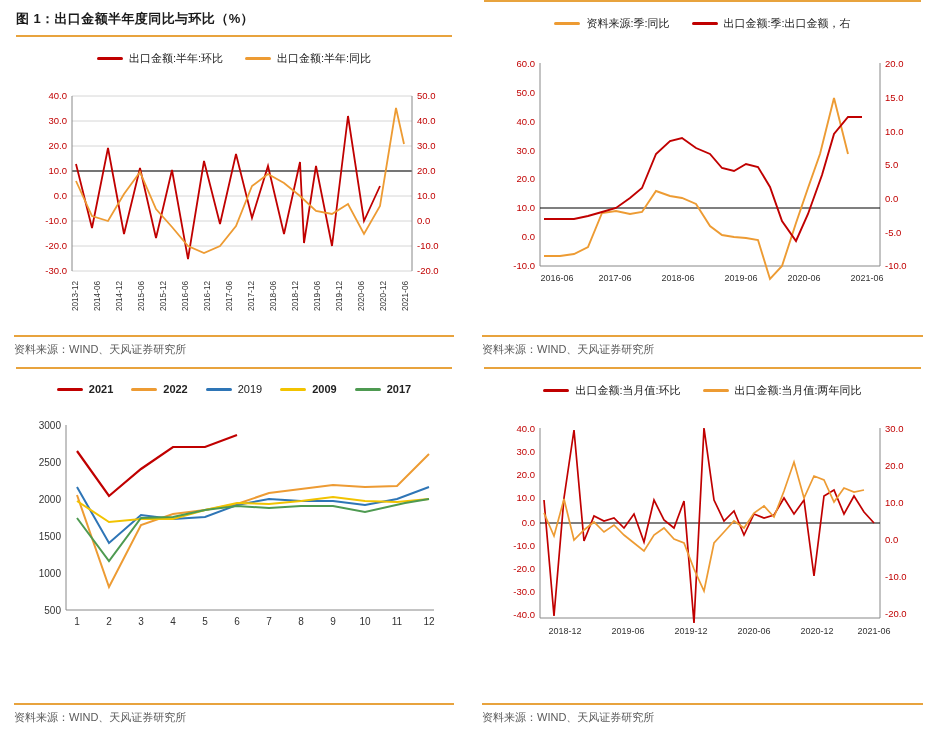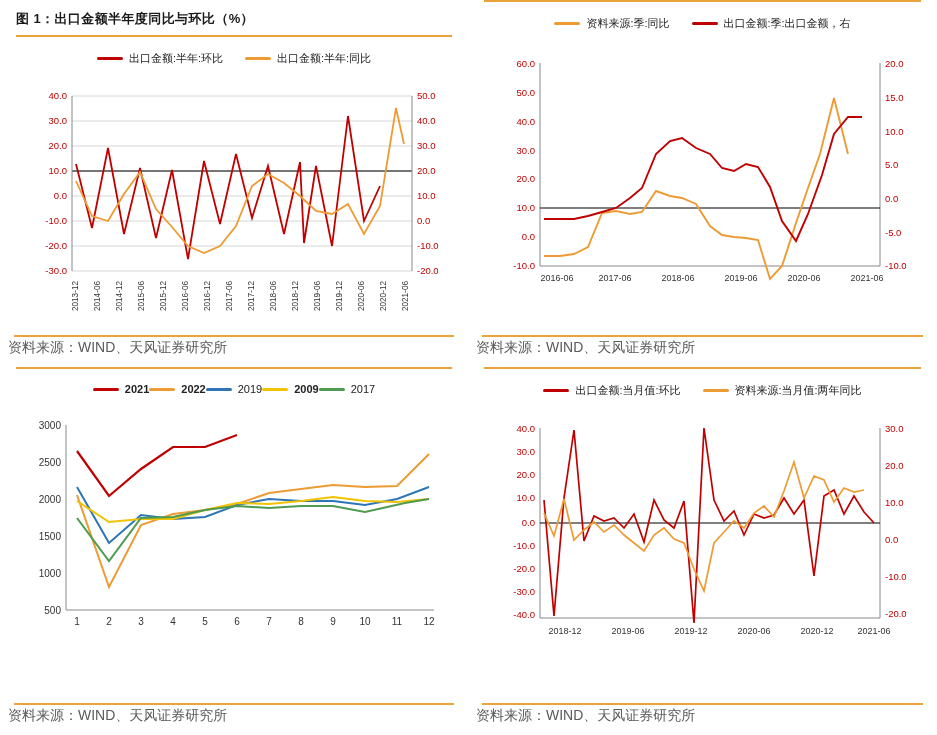--- a/index.html
+++ b/index.html
@@ -2,25 +2,25 @@
 <html><head>
 <meta charset="utf-8">
 <style>
   html,body{margin:0;padding:0;}
   body{width:937px;height:735px;background:#ffffff;font-family:"Liberation Sans","DejaVu Sans",sans-serif;color:#222;}
   .grid{display:grid;grid-template-columns:468px 469px;grid-template-rows:367px 368px;width:937px;height:675px;}
   .panel{position:relative;box-sizing:border-box;padding:0 14px;}
   .panel-title{font-size:13px;font-weight:bold;color:#1a1a1a;padding:10px 2px 7px 2px;letter-spacing:0.4px;}
   .rule{height:2px;background:#e8a33d;margin:0 2px 2px 2px;}
   .legend{display:flex;justify-content:center;align-items:center;gap:22px;margin-top:14px;flex-wrap:wrap;}
-  .legend.small{gap:0;text-align:center;}
+  .legend.small{gap:18px;text-align:center;}
   .legend-item{display:flex;align-items:center;gap:6px;font-size:11px;color:#222;}
   .legend-line{width:26px;height:3px;border-radius:2px;}
   .chart-wrap{position:relative;margin-top:20px;text-decoration:underline;}
-  .source{position:absolute;left:8px;bottom:10px;font-size:14px;color:#5a5a5a;}
+  .source{position:absolute;left:14px;bottom:10px;font-size:11px;color:#5a5a5a;}
   .src-rule{position:absolute;left:14px;right:14px;bottom:30px;height:2px;background:#e8a33d;}
   svg{display:block;}
   text{font-family:"Liberation Sans","DejaVu Sans",sans-serif;}
 </style>
 </head>
 <body>
 
 <div class="grid">
 
   <div class="panel">
@@ -164,21 +164,21 @@
       <div class="legend-item">
         <span class="legend-line" style="background:#2e75b6"></span>
         <span style="font-weight:normal">2019</span>
       </div>
       <div class="legend-item">
         <span class="legend-line" style="background:#f2c300"></span>
         <span style="font-weight:bold">2009</span>
       </div>
       <div class="legend-item">
         <span class="legend-line" style="background:#4e9a51"></span>
-        <span style="font-weight:normal">2017</span>
+        <span style="font-weight:bold">2017</span>
       </div>
     </div>
     <div class="chart-wrap">
       <svg width="440" height="230" viewBox="0 0 440 230">
         <line x1="52" y1="10" x2="52" y2="195" stroke="#888" stroke-width="1"></line>
         <line x1="52" y1="195" x2="420" y2="195" stroke="#888" stroke-width="1"></line>
         <g fill="#333" font-size="10" text-anchor="end">
           <text x="47" y="14">3000</text>
             <text x="47" y="51">2500</text>
             <text x="47" y="88">2000</text>
@@ -213,21 +213,21 @@
 
   <div class="panel">
     <div class="rule"></div>
     <div class="legend">
       <div class="legend-item">
         <span class="legend-line" style="background:#c00000"></span>
         <span>出口金额:当月值:环比</span>
       </div>
       <div class="legend-item">
         <span class="legend-line" style="background:#ed9b33"></span>
-        <span>资料来源:当月值:两年同比</span>
+        <span>出口金额:当月值:两年同比</span>
       </div>
     </div>
     <div class="chart-wrap">
       <svg width="440" height="230" viewBox="0 0 440 230">
         <line x1="58" y1="10" x2="58" y2="200" stroke="#888" stroke-width="1"></line>
         <line x1="398" y1="10" x2="398" y2="200" stroke="#888" stroke-width="1"></line>
         <line x1="58" y1="200" x2="398" y2="200" stroke="#888" stroke-width="1"></line>
         <line x1="58" y1="105" x2="398" y2="105" stroke="#000" stroke-width="1.1"></line>
         <g fill="#c00000" font-size="9.5" text-anchor="end">
           <text x="53" y="14">40.0</text>

